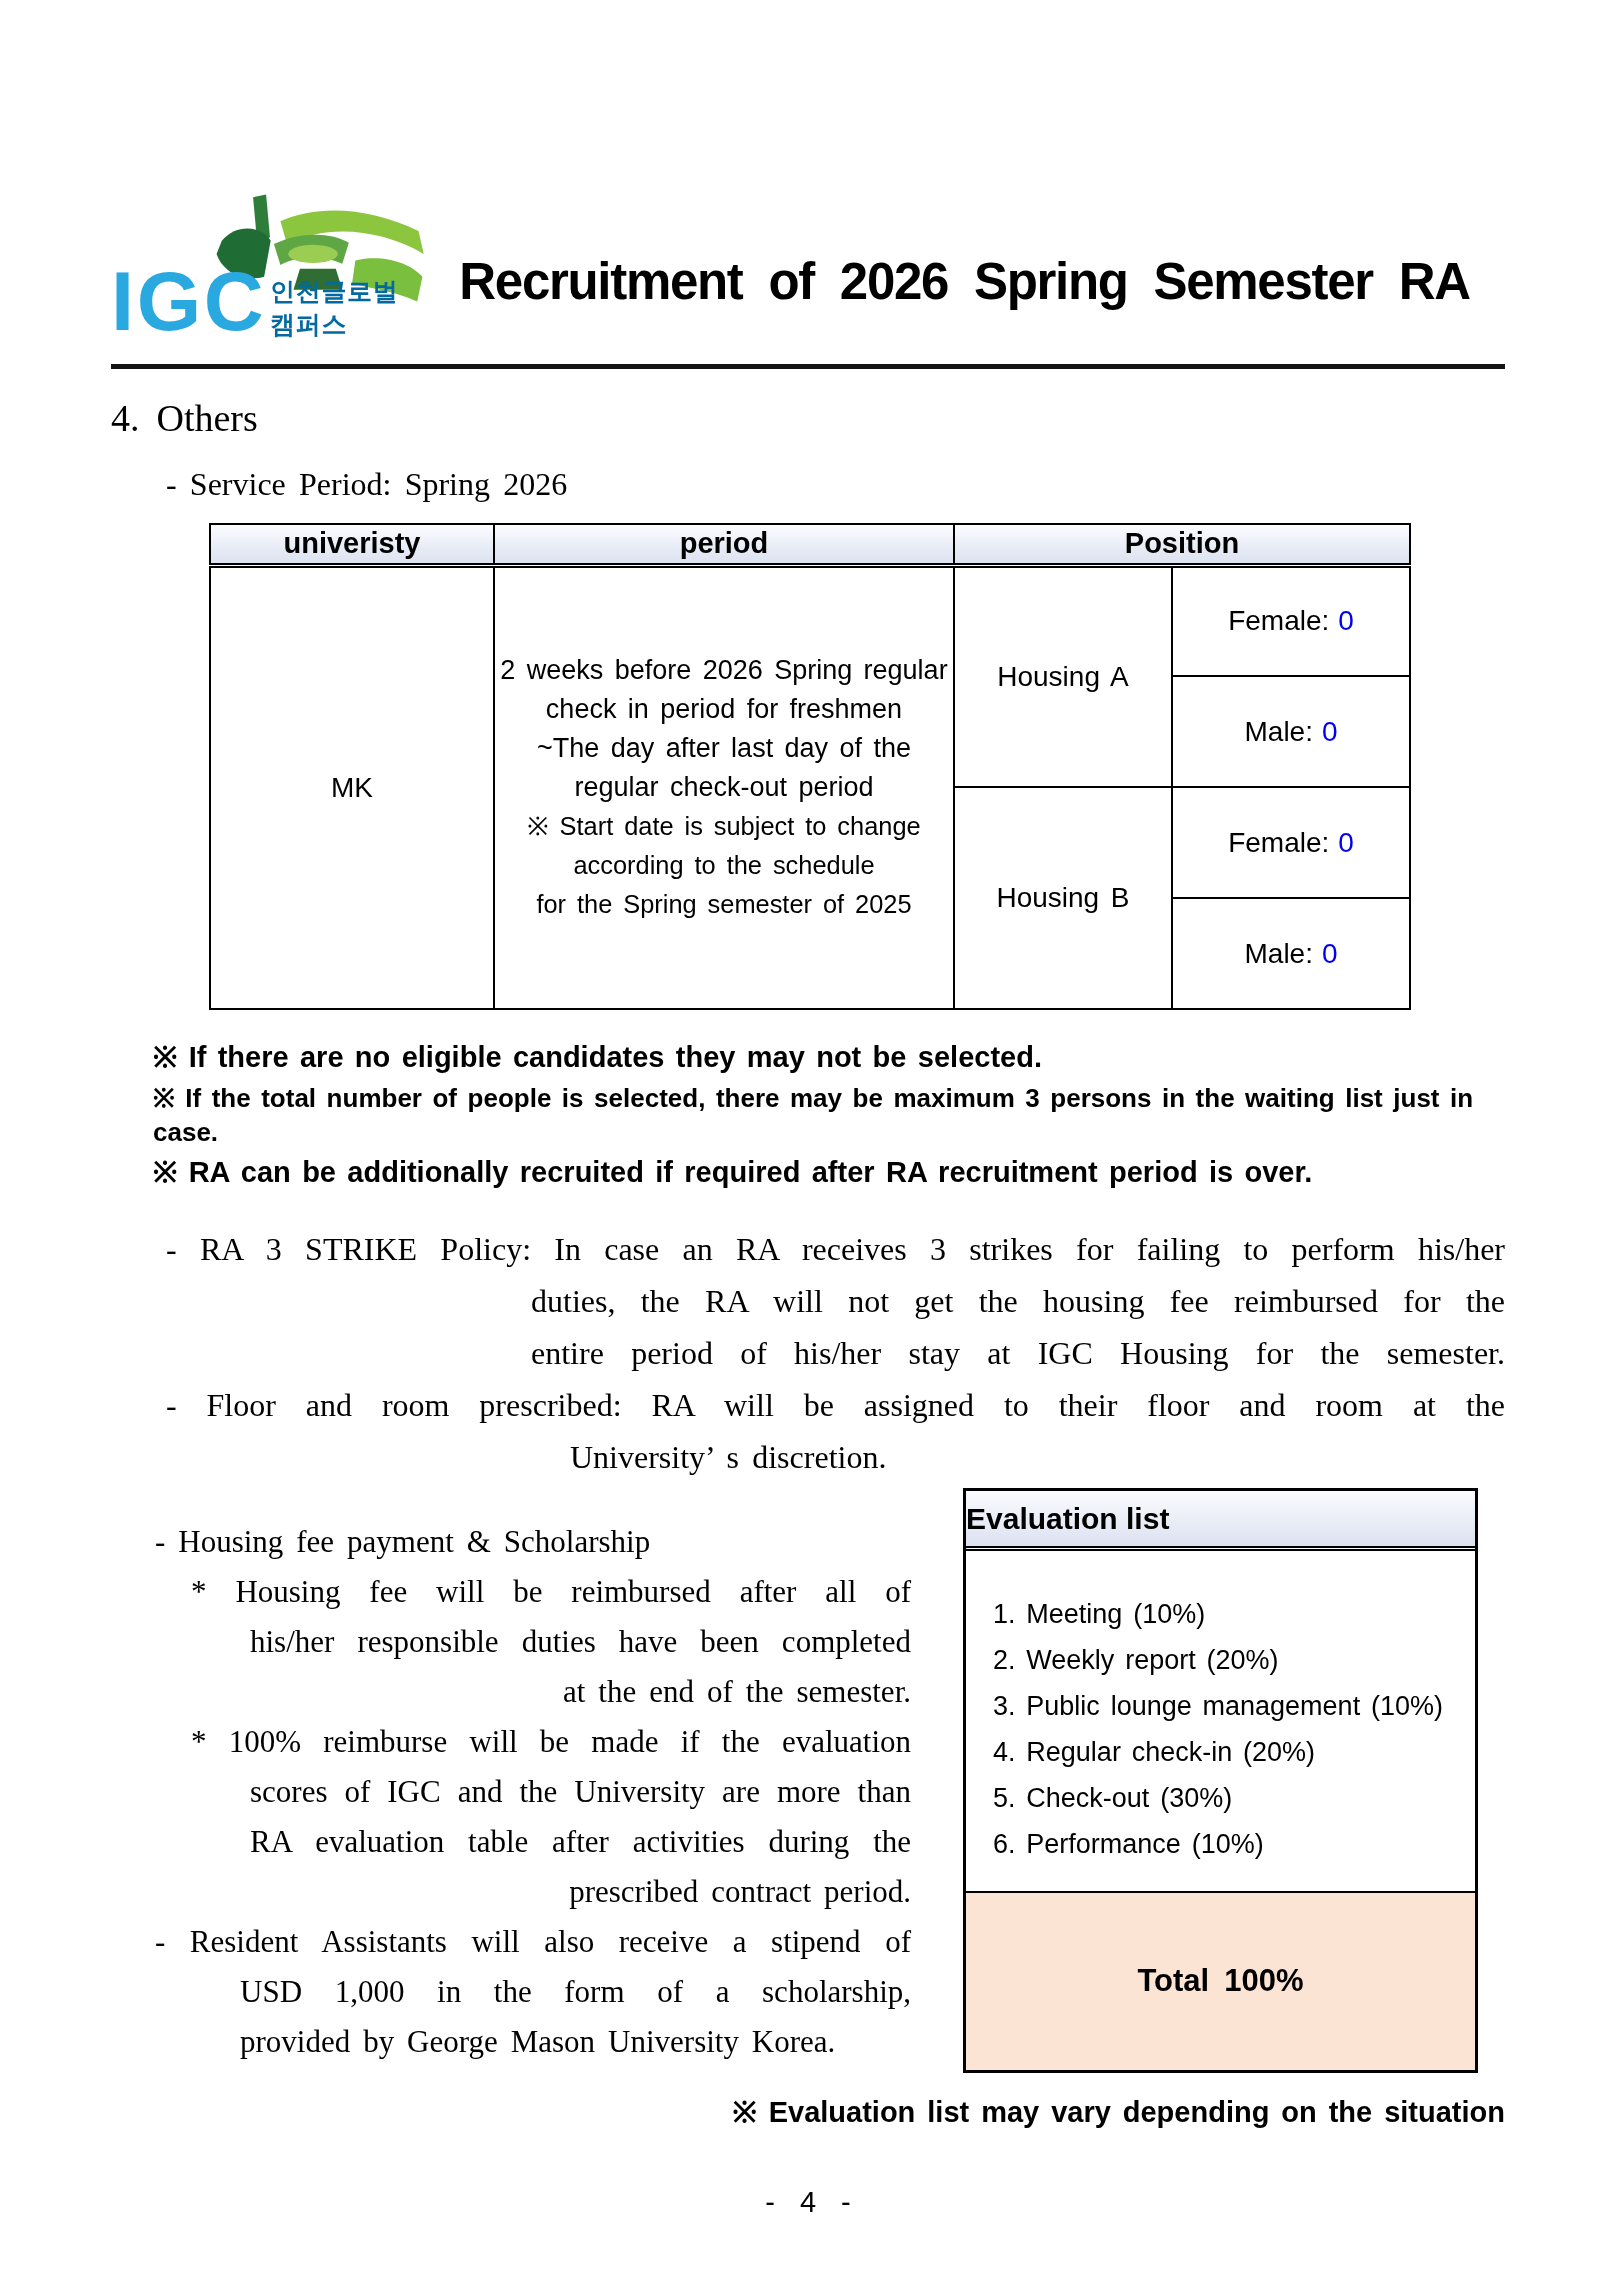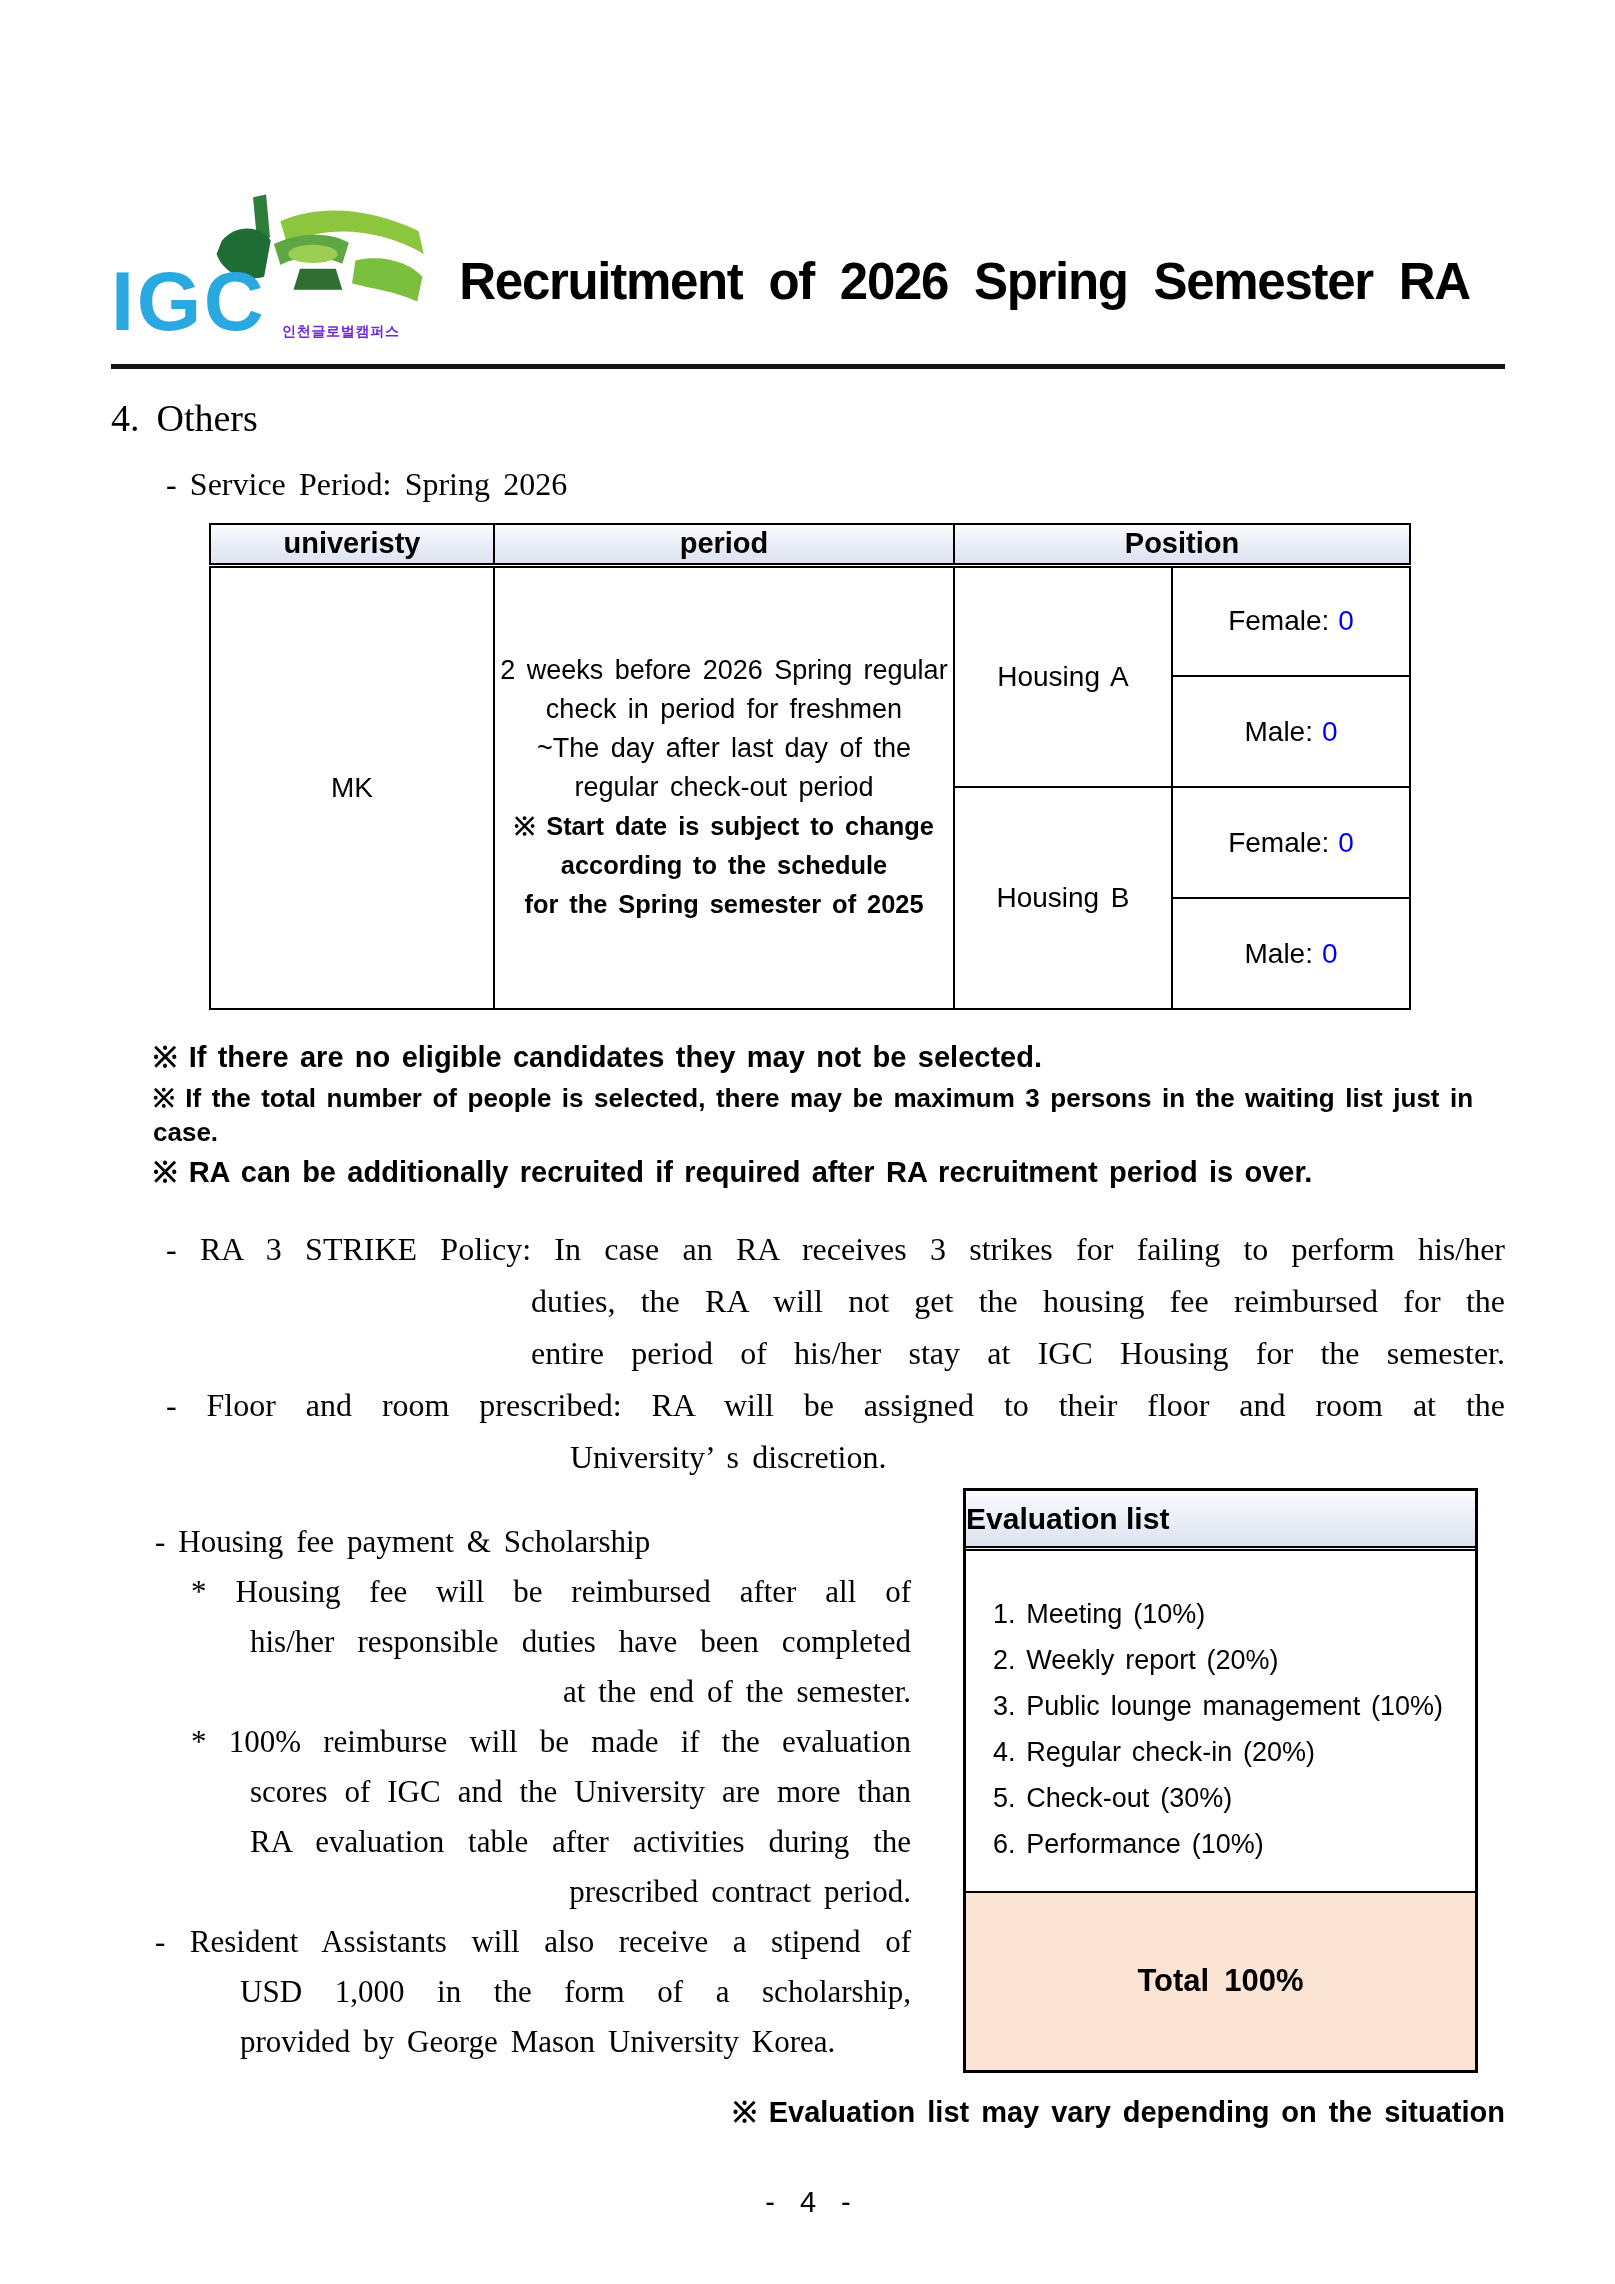--- a/index.html
+++ b/index.html
@@ -16,22 +16,22 @@
   
   .hdr{padding-top:192px;display:flex;align-items:flex-start;}
   .logo{position:relative;width:313px;height:163px;flex:0 0 auto;}
   .logo-svg{position:absolute;right:0;top:0;}
   .logo-igc{
     position:absolute;left:0;bottom:12px;
     font-size:83px;font-weight:bold;line-height:1;
     color:#2AA8E0;letter-spacing:2.6px;
   }
   .logo-kr{
-    position:absolute;left:171px;bottom:14.3px;
-    font-size:14px;font-weight:bold;color:#6d28d9;letter-spacing:0.7px;
+    position:absolute;left:159px;bottom:14.3px;
+    font-size:25px;font-weight:bold;color:#0369a1;letter-spacing:0.7px;
   }
   .doc-title{
     flex:1;margin-top:60px;text-align:center;
     font-size:51px;font-weight:bold;letter-spacing:-1.3px;word-spacing:13px;
     white-space:nowrap;
   }
   .hdr-rule{border:none;border-top:5.9px solid #141414;margin:9px 0 0 0;}
 
   
   .sec-head{margin-top:27px;font-family:"Liberation Serif",serif;font-size:38px;}
@@ -44,21 +44,21 @@
              width:1199px;table-layout:fixed;}
   .rec-table th,.rec-table td{border:2px solid #000;padding:0;text-align:center;vertical-align:middle;}
   .rec-table thead th{
     height:38px;font-size:29px;font-weight:bold;
     background:linear-gradient(180deg,#fbfcfe 0%,#e9edf7 55%,#dde2f0 100%);
     border-bottom:5.9px double #000;
   }
   .rec-table tbody td{border-top-width:2.6px;border-bottom-width:2.6px;font-size:28px;word-spacing:3.9px;}
   .rec-table tbody tr{height:111px;}
   .period-cell div{line-height:39px;font-size:27px;}
-  .period-cell .pnote{font-weight:bold;font-size:25.4px;text-align:center;}
+  .period-cell .pnote{font-weight:normal;font-size:25.4px;text-align:center;}
   .gval{color:#0000EE;margin-left:9px;}
 
   
   .notes{margin-top:30px;margin-left:42px;font-weight:bold;font-size:29px;word-spacing:3.3px;}
   .notes div{margin-bottom:6.5px;line-height:34px;}
   .notes .note-small{font-size:26px;}
 
   
   .serif{font-family:"Liberation Serif",serif;font-size:32px;word-spacing:5.2px;}
   .para{margin-left:55px;width:1339px;}

